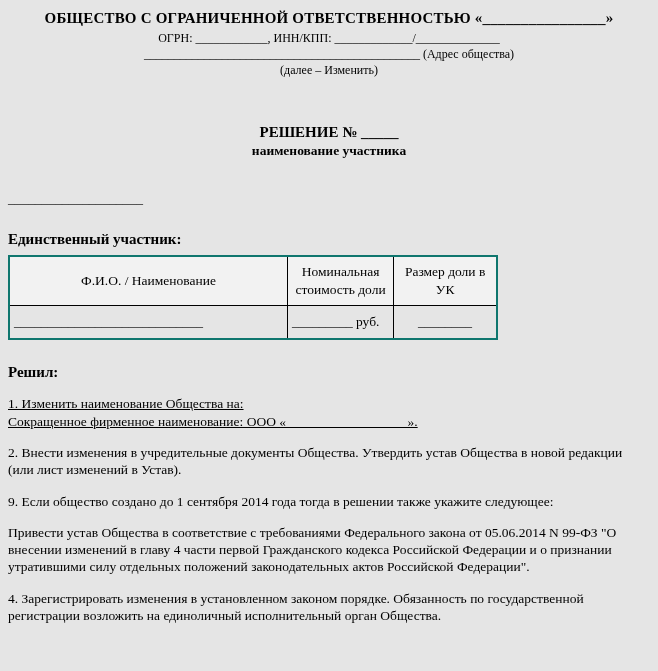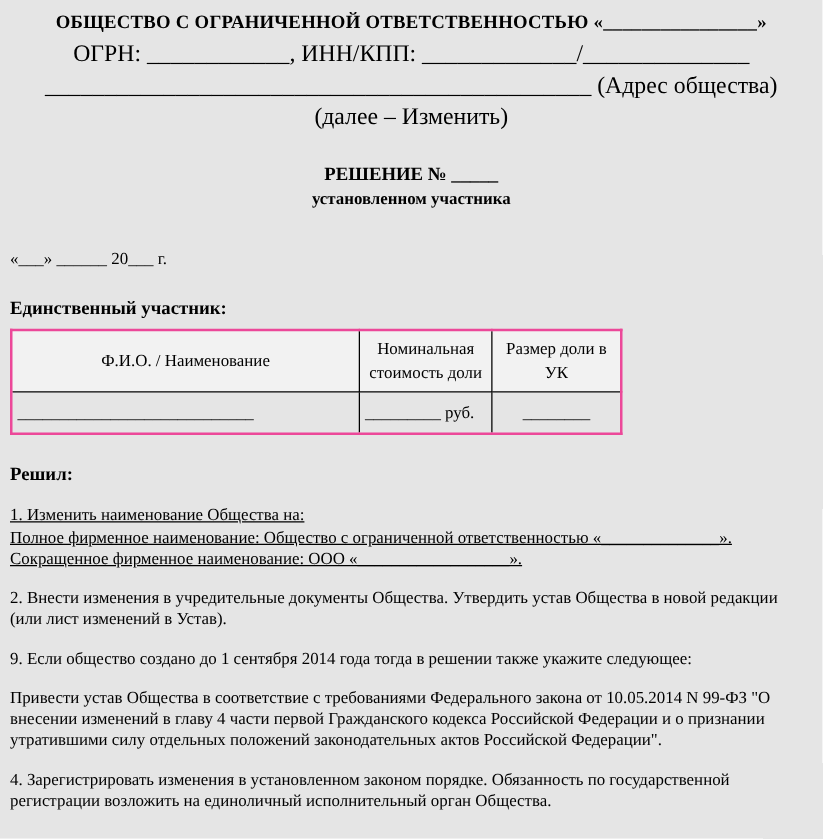--- a/index.html
+++ b/index.html
@@ -18,27 +18,27 @@
     background: #e5e5e5;
   }
   .center { text-align: center; }
   .company-title {
     font-size: 15px;
     font-weight: bold;
     margin: 2px 0 4px 0;
     letter-spacing: 0.2px;
   }
   .head-line {
-    font-size: 19px;
+    font-size: 12px;
     line-height: 1.32;
   }
   .doc-title {
     font-size: 15px;
     font-weight: bold;
-    margin-top: 26px;
+    margin-top: 46px;
   }
   .doc-subtitle {
     font-size: 13.5px;
     font-weight: bold;
     margin-top: 2px;
   }
   .place-date-row {
     margin-top: 32px;
     display: flex;
     justify-content: space-between;
@@ -48,21 +48,21 @@
   }
   .section-heading {
     font-size: 15px;
     font-weight: bold;
     margin-top: 24px;
   }
   table.participant-table {
     border-collapse: collapse;
     margin-top: 7px;
     width: 490px;
-    border: 2px solid #ec4899;
+    border: 2px solid #0f766e;
     table-layout: fixed;
   }
   table.participant-table th,
   table.participant-table td {
     border: 1px solid #000;
     font-size: 13.5px;
     font-weight: normal;
     padding: 3px 4px;
     vertical-align: middle;
   }
@@ -95,24 +95,24 @@
   <div class="center company-title">ОБЩЕСТВО С ОГРАНИЧЕННОЙ ОТВЕТСТВЕННОСТЬЮ «________________»</div>
 
   <div class="center head-line">ОГРН: ____________, ИНН/КПП: _____________/______________</div>
 
   <div class="center head-line">______________________________________________ (Адрес общества)</div>
 
   <div class="center head-line">(далее – Изменить)</div>
 
   <div class="center doc-title">РЕШЕНИЕ № _____</div>
 
-  <div class="center doc-subtitle">установленном участника</div>
+  <div class="center doc-subtitle">наименование участника</div>
 
   <div class="place-date-row">
-    <span>«___» ______ 20___ г.</span>
+    <span>____________________</span>
   </div>
 
   <div class="section-heading">Единственный участник:</div>
 
   <table class="participant-table">
     <colgroup>
       <col class="col-name">
       <col class="col-value">
       <col class="col-share">
     </colgroup>
@@ -131,26 +131,25 @@
       </tr>
     </tbody>
   </table>
 
   <div class="section-heading">Решил:</div>
 
   <div class="body-text resolved-block">
 
     <div class="para para-tight">
       <div>1. Изменить наименование Общества на:</div>
-      <div>Полное фирменное наименование: Общество с ограниченной ответственностью «______________».</div>
       <div>Сокращенное фирменное наименование: ООО «__________________».</div>
     </div>
 
     <div class="para">2. Внести изменения в учредительные документы Общества. Утвердить устав Общества в новой редакции (или лист изменений в Устав).</div>
 
     <div class="para">9. Если общество создано до 1 сентября 2014 года тогда в решении также укажите следующее:</div>
 
-    <div class="para">Привести устав Общества в соответствие с требованиями Федерального закона от 10.05.2014 N 99-ФЗ "О внесении изменений в главу 4 части первой Гражданского кодекса Российской Федерации и о признании утратившими силу отдельных положений законодательных актов Российской Федерации".</div>
+    <div class="para">Привести устав Общества в соответствие с требованиями Федерального закона от 05.06.2014 N 99-ФЗ "О внесении изменений в главу 4 части первой Гражданского кодекса Российской Федерации и о признании утратившими силу отдельных положений законодательных актов Российской Федерации".</div>
 
     <div class="para">4. Зарегистрировать изменения в установленном законом порядке. Обязанность по государственной регистрации возложить на единоличный исполнительный орган Общества.</div>
   </div>
 
 </div>
 
 </body></html>

